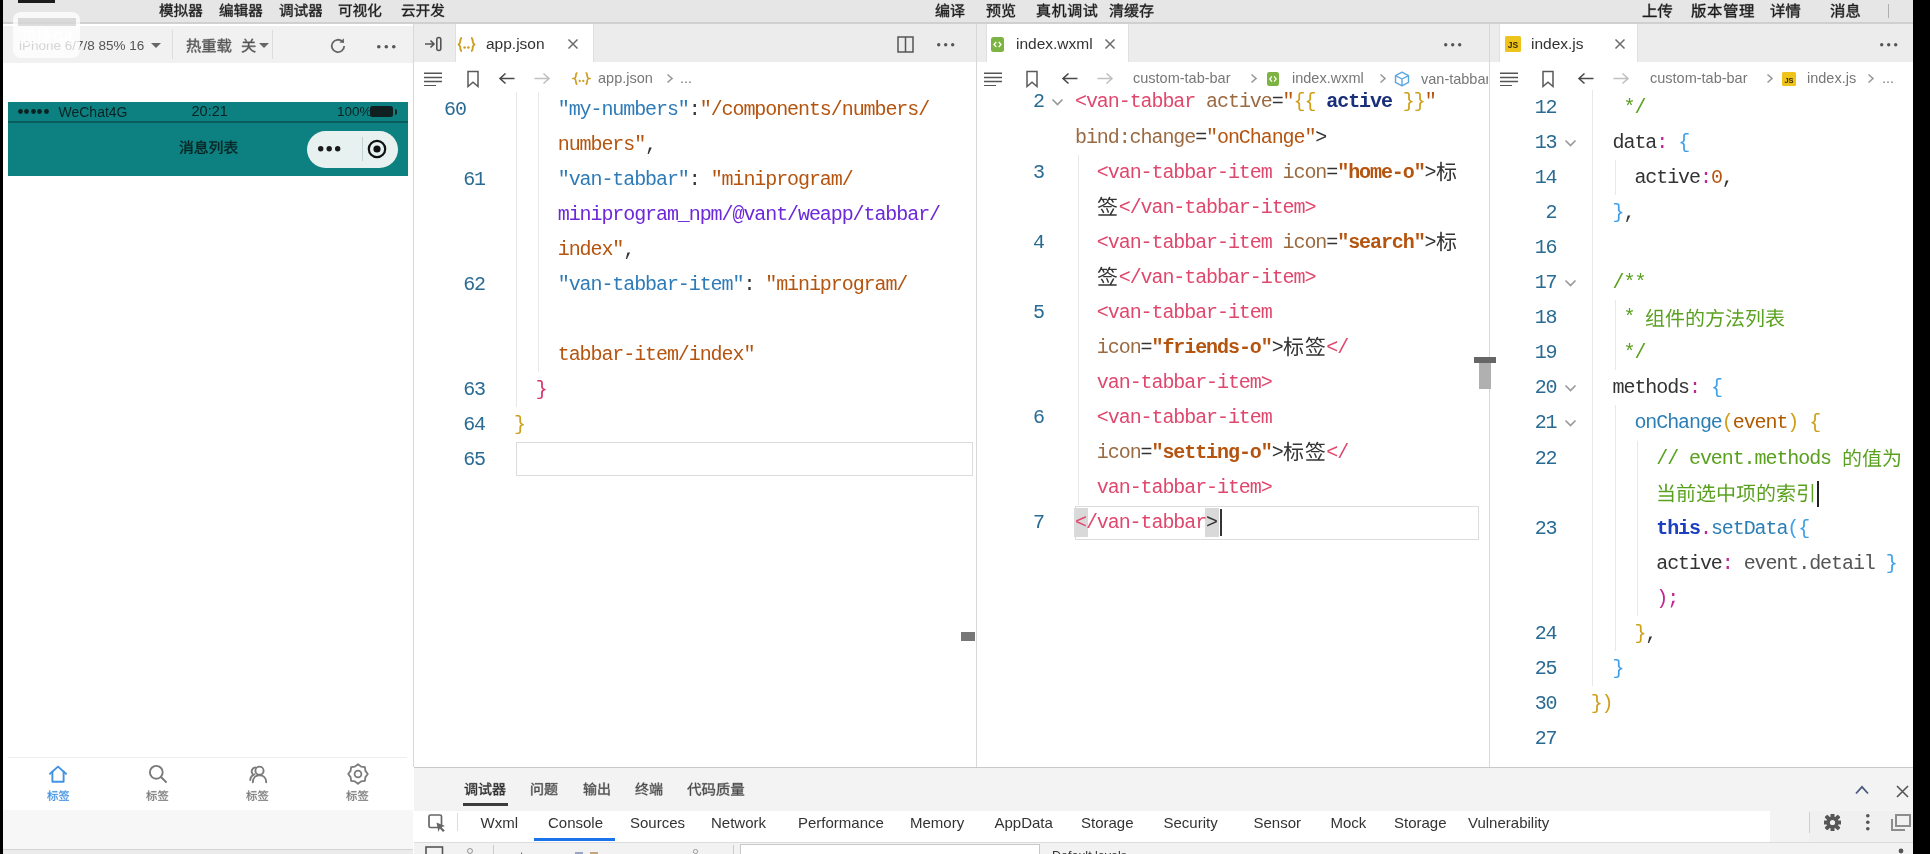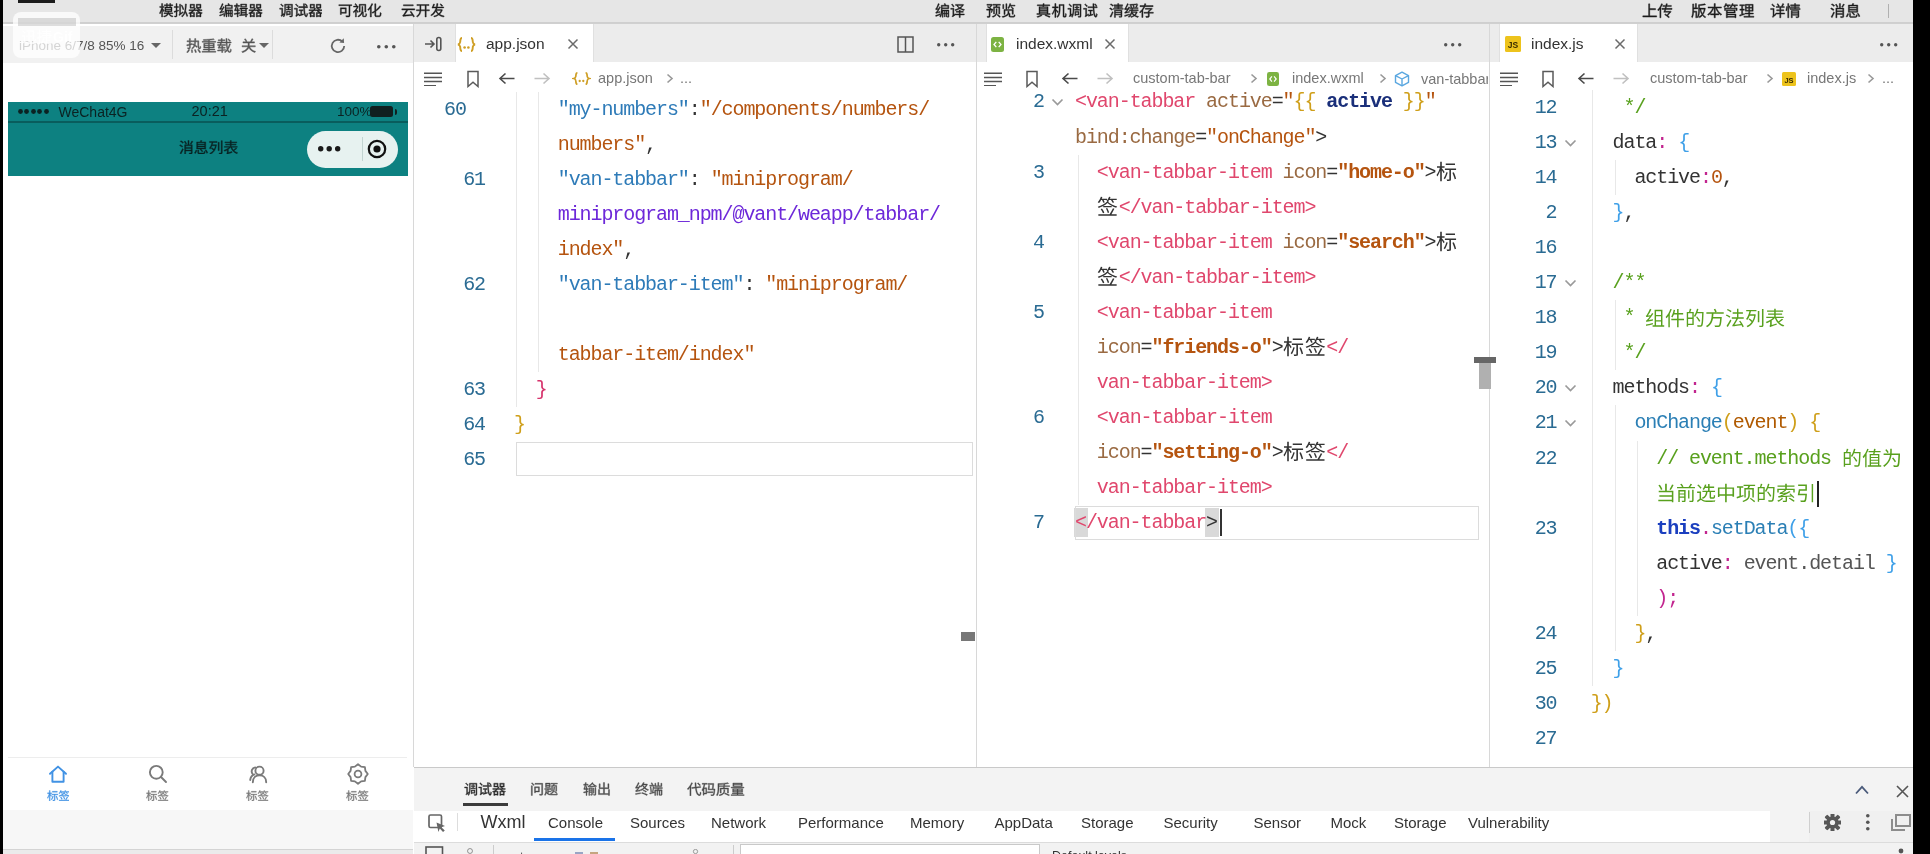--- a/index.html
+++ b/index.html
@@ -732,21 +732,21 @@
       </g>
     </svg>
     <div style="position:absolute;left:414px;top:810.5px;width:1356px;height:31px;background:#fff"></div>
     <div style="position:absolute;left:1809px;top:810.5px;width:104px;height:31px;background:#f0f0f0"></div>
     <div style="position:absolute;left:1808.5px;top:812px;width:1px;height:21px;background:#cfcfcf"></div>
     <svg style="position:absolute;left:428px;top:814px;width:18px;height:18px" viewBox="0 0 18 18">
       <rect x="1" y="1" width="12.5" height="12.5" rx="1.5" stroke="#666" stroke-width="1.7" fill="none"></rect>
       <path d="M8.5 8.5 L17 12 13.4 13.2 16.8 16.6 15 18 11.8 14.6 10.4 18 Z" fill="#666"></path>
     </svg>
     <div style="position:absolute;left:457px;top:813px;width:1px;height:18px;background:#ddd"></div>
-    <div style="position:absolute;left:480.5px;top:814.5px;font-family:'Liberation Sans',sans-serif;font-size:18px;line-height:15px;color:#333;white-space:pre;">Wxml</div>
+    <div style="position:absolute;left:480.5px;top:814.5px;font-family:'Liberation Sans',sans-serif;font-size:15px;line-height:15px;color:#333;white-space:pre;">Wxml</div>
     <div style="position:absolute;left:548px;top:814.5px;font-family:'Liberation Sans',sans-serif;font-size:15px;line-height:15px;color:#333;white-space:pre;">Console</div>
     <div style="position:absolute;left:630px;top:814.5px;font-family:'Liberation Sans',sans-serif;font-size:15px;line-height:15px;color:#333;white-space:pre;">Sources</div>
     <div style="position:absolute;left:711px;top:814.5px;font-family:'Liberation Sans',sans-serif;font-size:15px;line-height:15px;color:#333;white-space:pre;">Network</div>
     <div style="position:absolute;left:798px;top:814.5px;font-family:'Liberation Sans',sans-serif;font-size:15px;line-height:15px;color:#333;white-space:pre;">Performance</div>
     <div style="position:absolute;left:910px;top:814.5px;font-family:'Liberation Sans',sans-serif;font-size:15px;line-height:15px;color:#333;white-space:pre;">Memory</div>
     <div style="position:absolute;left:994.5px;top:814.5px;font-family:'Liberation Sans',sans-serif;font-size:15px;line-height:15px;color:#333;white-space:pre;">AppData</div>
     <div style="position:absolute;left:1081px;top:814.5px;font-family:'Liberation Sans',sans-serif;font-size:15px;line-height:15px;color:#333;white-space:pre;">Storage</div>
     <div style="position:absolute;left:1163.5px;top:814.5px;font-family:'Liberation Sans',sans-serif;font-size:15px;line-height:15px;color:#333;white-space:pre;">Security</div>
     <div style="position:absolute;left:1253.5px;top:814.5px;font-family:'Liberation Sans',sans-serif;font-size:15px;line-height:15px;color:#333;white-space:pre;">Sensor</div>
     <div style="position:absolute;left:1330.5px;top:814.5px;font-family:'Liberation Sans',sans-serif;font-size:15px;line-height:15px;color:#333;white-space:pre;">Mock</div>

